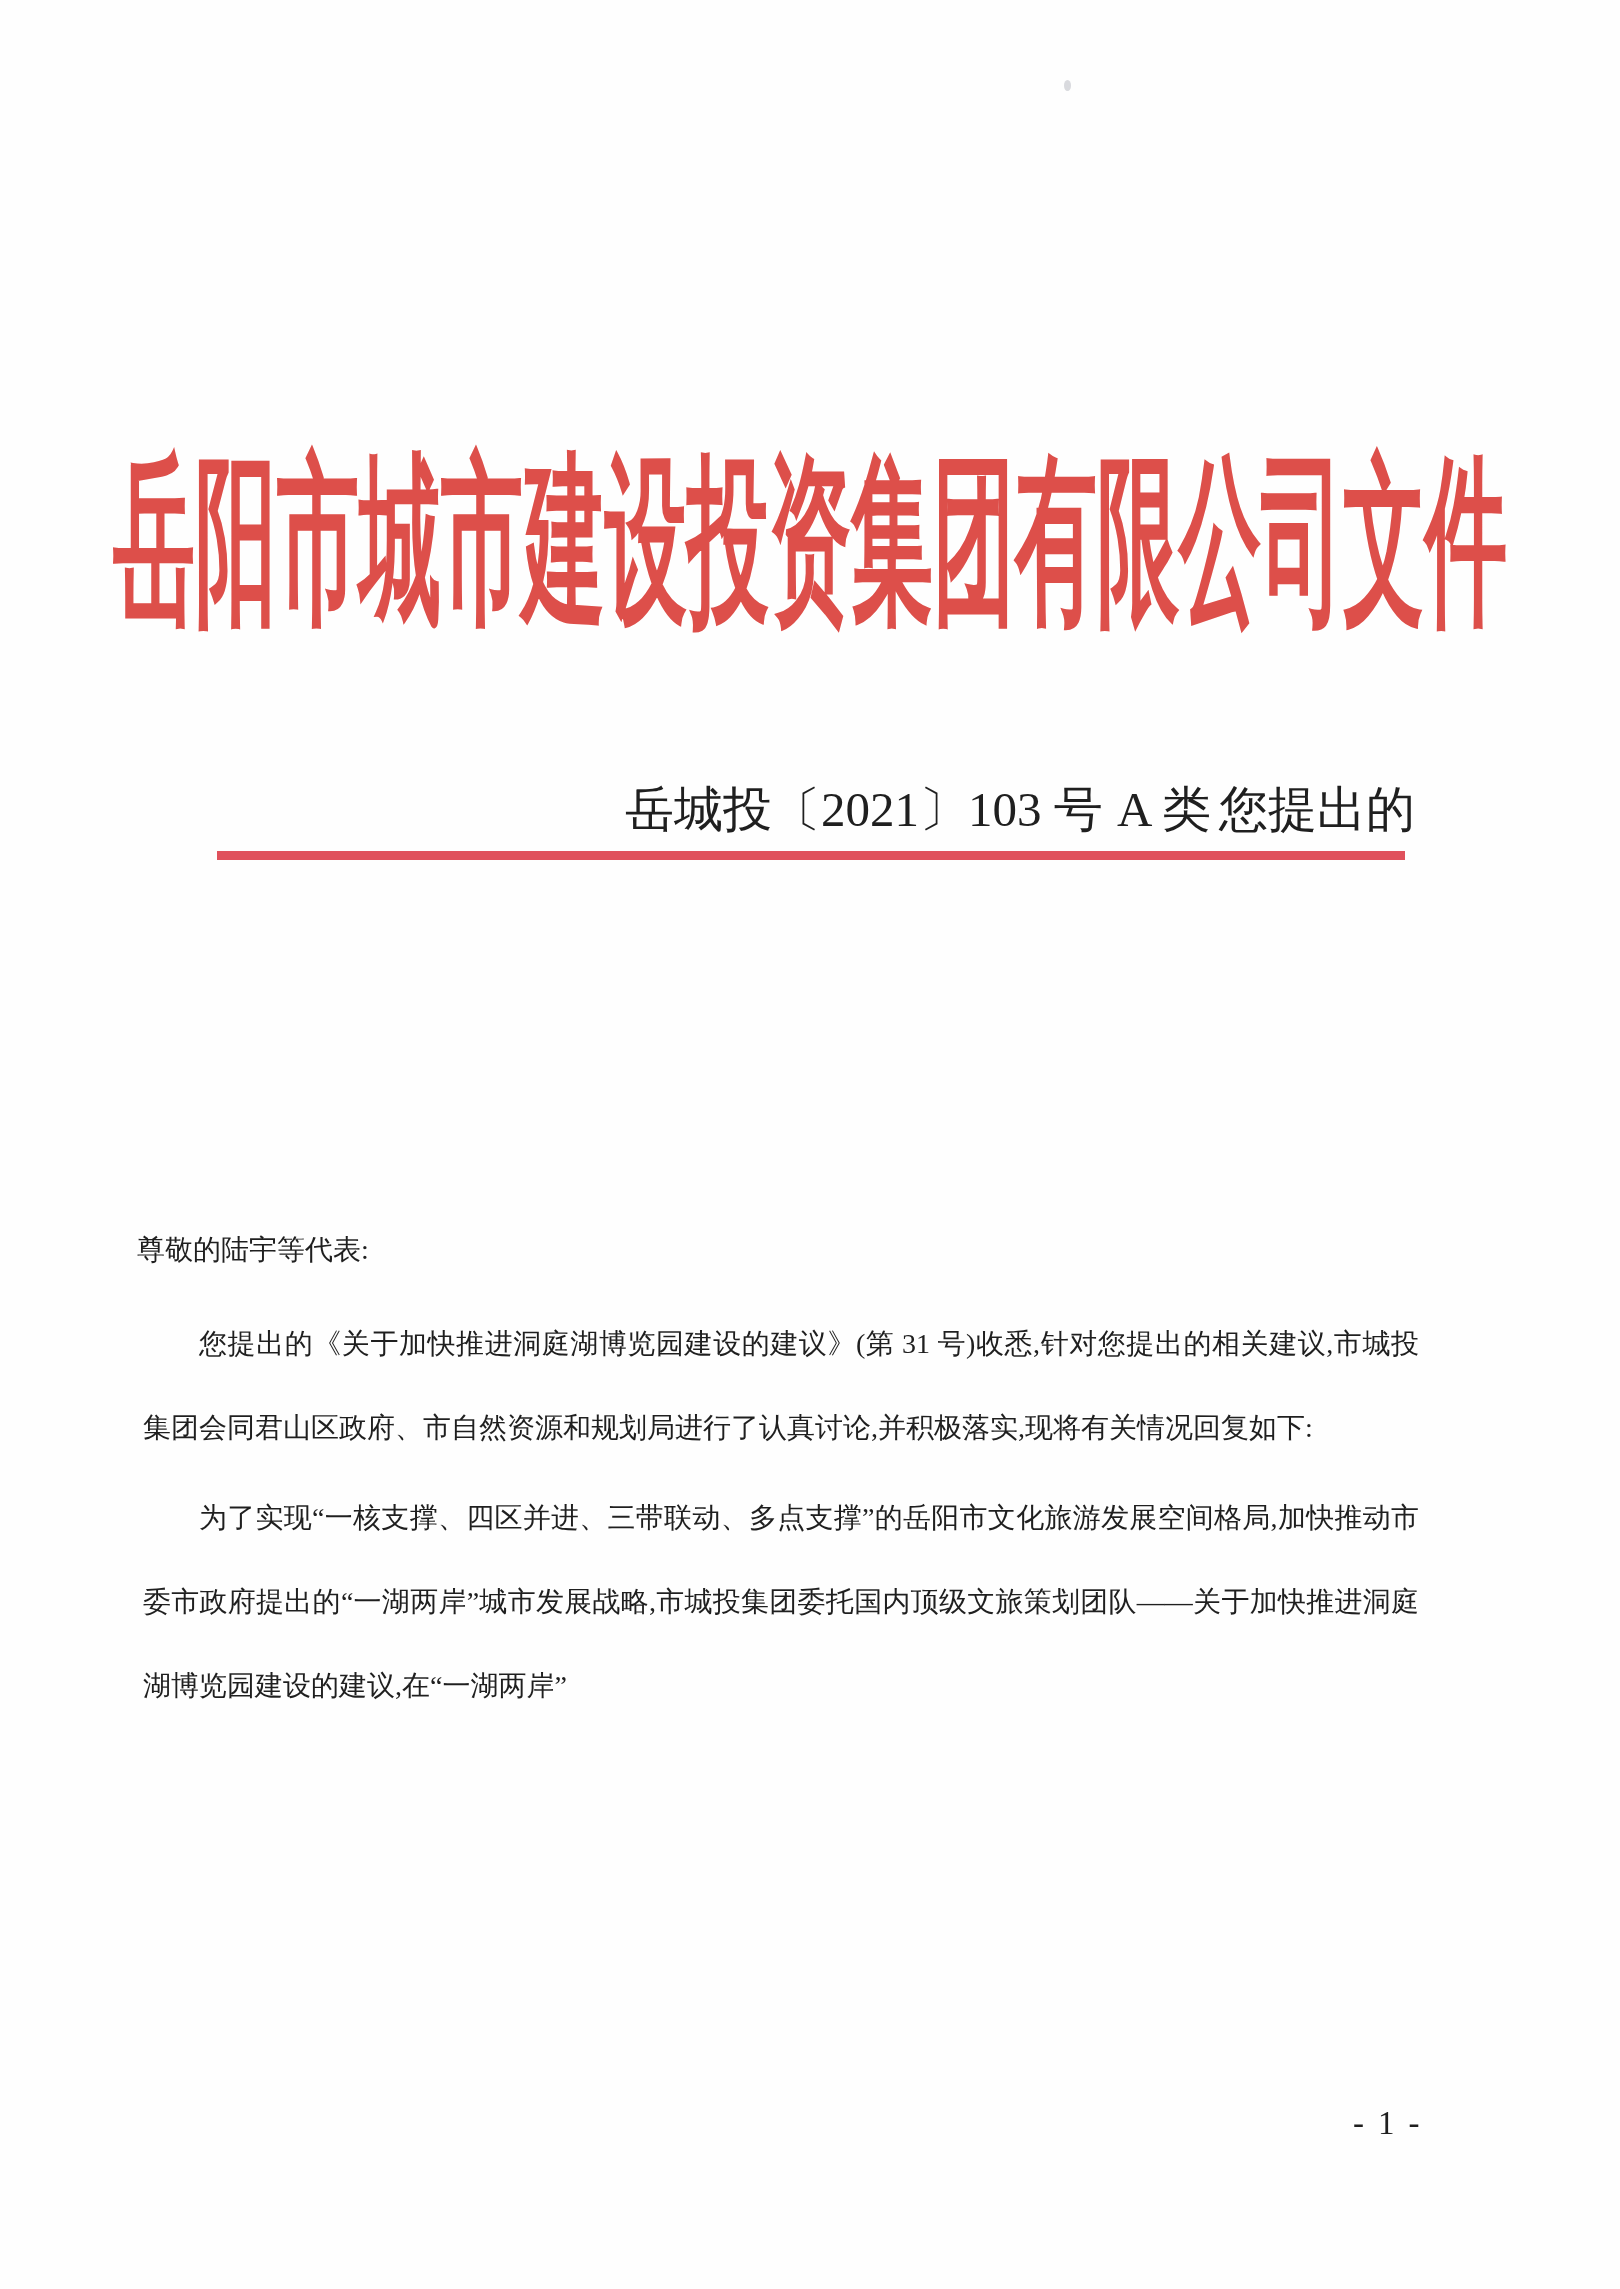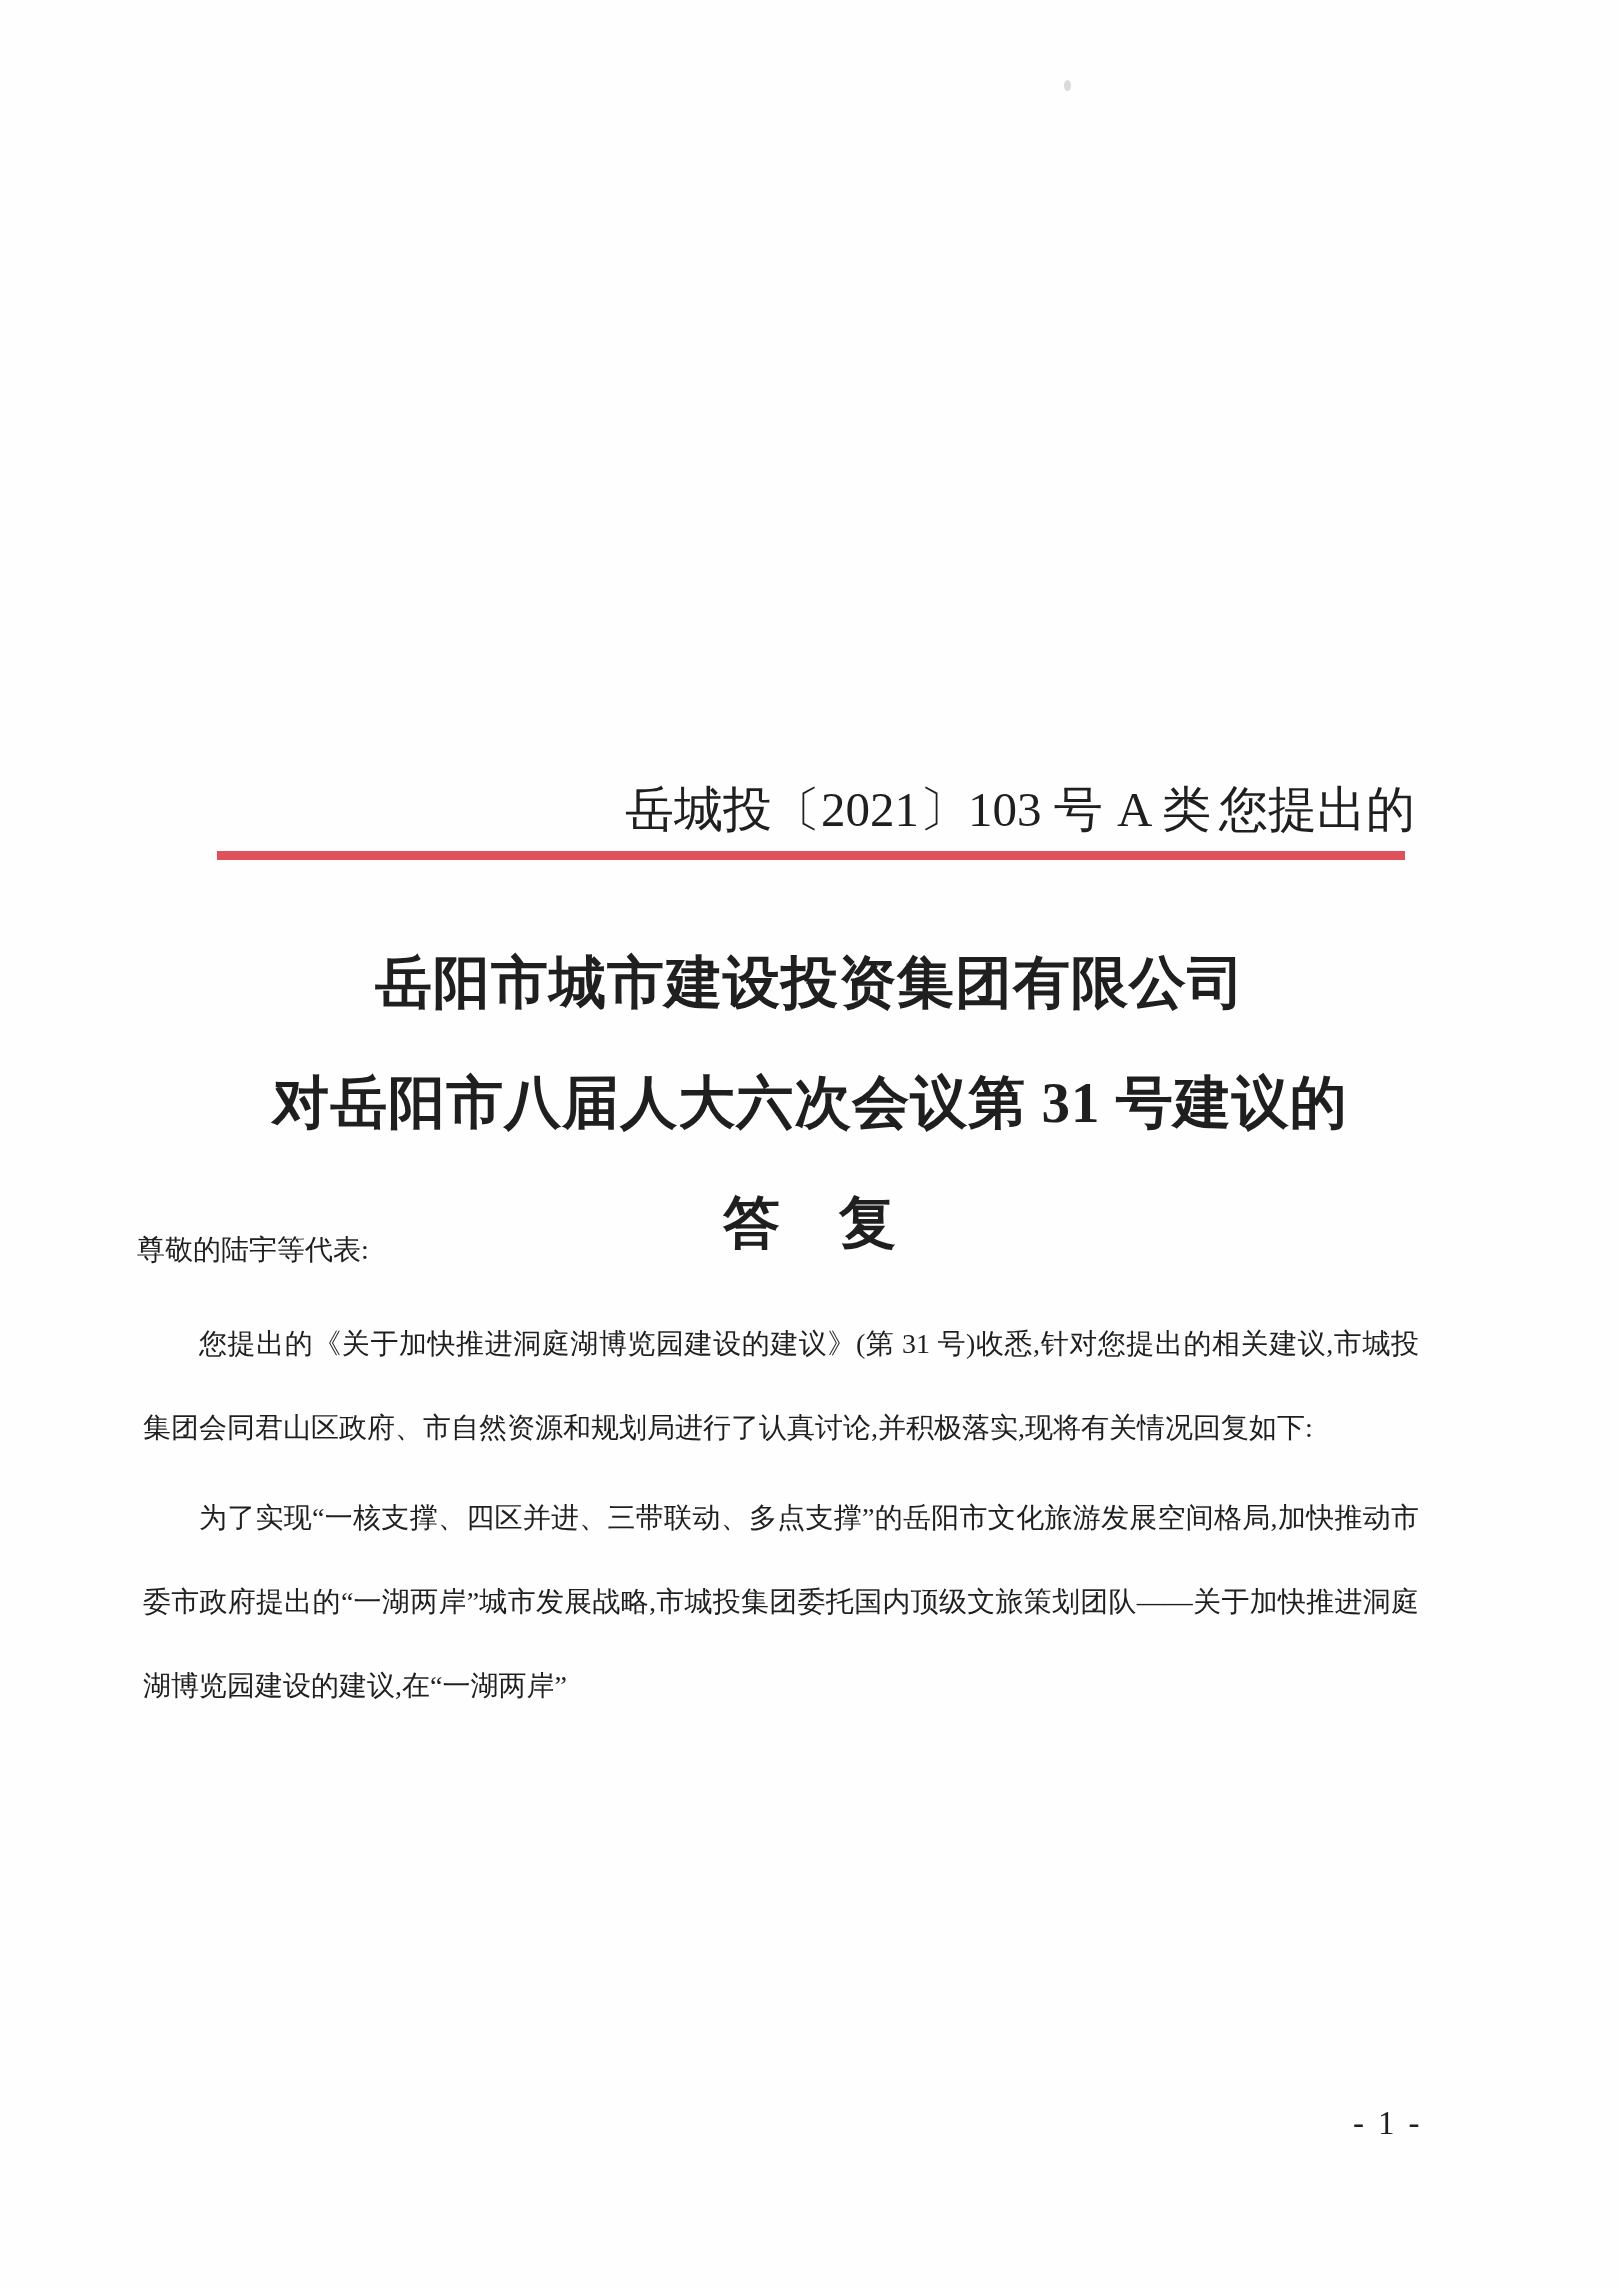--- a/index.html
+++ b/index.html
@@ -82,34 +82,32 @@
     background:#b9bcc2;opacity:.55;
   }
 </style>
 </head>
 <body>
 
 <div class="page">
 
   <span class="scan-speck"></span>
 
+  <div class="letterhead">
+    <span class="stretch">岳阳市城市建设投资集团有限公司文件</span>
+  </div>
 
   <div class="ref-row">
     <span class="doc-number">岳城投〔2021〕103 号</span>
     <span class="classification">A 类</span>
     <span class="disclosure">您提出的</span>
   </div>
 
   <div class="red-rule"></div>
 
-  <div class="doc-title">
-    <div>岳阳市城市建设投资集团有限公司</div>
-    <div>对岳阳市八届人大六次会议第 31 号建议的</div>
-    <div>答　复</div>
-  </div>
 
   <div class="body-text">
     <p class="salutation">尊敬的陆宇等代表:</p>
     <p class="para">您提出的《关于加快推进洞庭湖博览园建设的建议》(第 31 号)收悉,针对您提出的相关建议,市城投集团会同君山区政府、市自然资源和规划局进行了认真讨论,并积极落实,现将有关情况回复如下:</p>
     <p class="para">为了实现“一核支撑、四区并进、三带联动、多点支撑”的岳阳市文化旅游发展空间格局,加快推动市委市政府提出的“一湖两岸”城市发展战略,市城投集团委托国内顶级文旅策划团队——关于加快推进洞庭湖博览园建设的建议,在“一湖两岸”</p>
   </div>
 
   <div class="page-number">- 1 -</div>
 
 </div>

